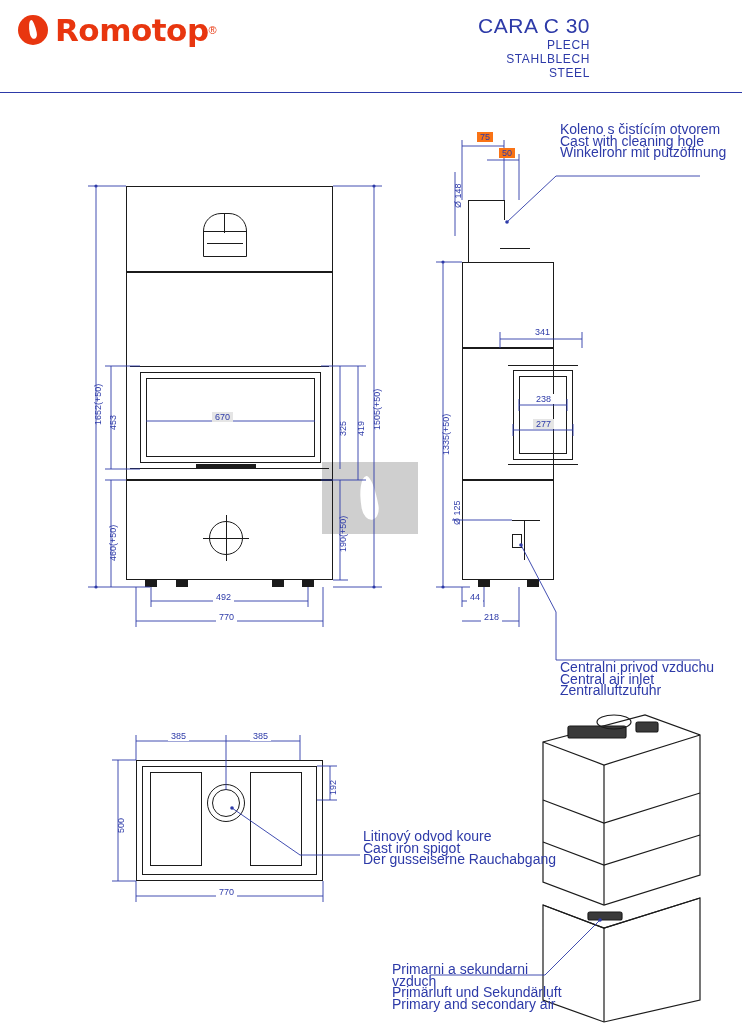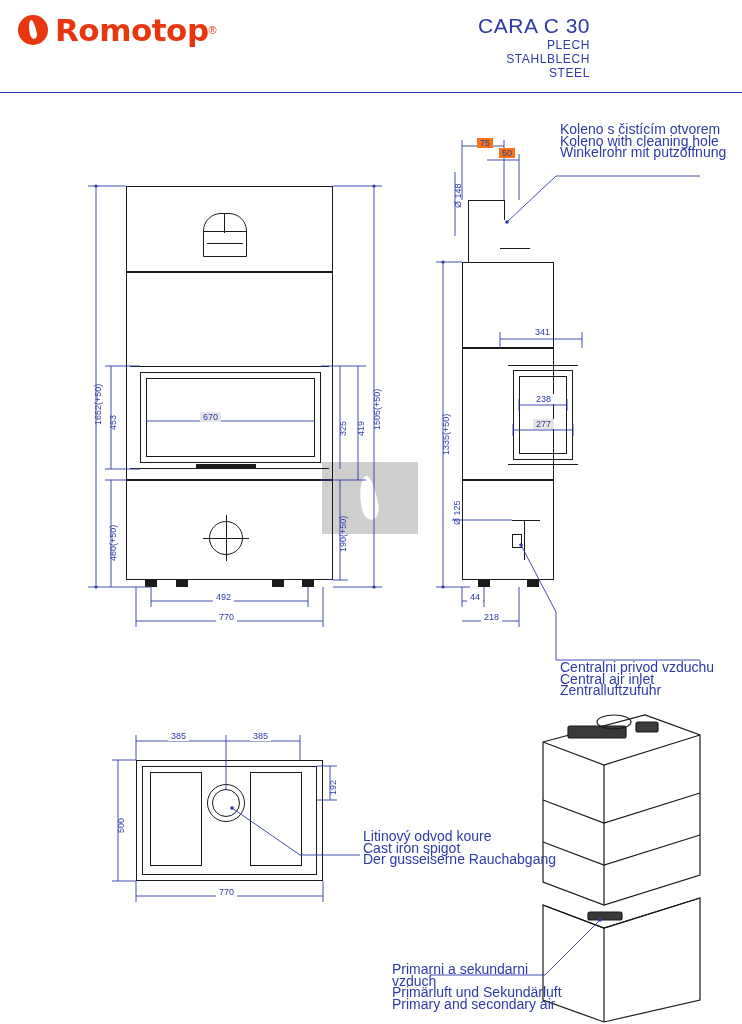--- a/index.html
+++ b/index.html
@@ -348,44 +348,44 @@
     </g>
   </svg>
 
   <div class="dim-text vert" style="left:93px; top:425px;">1652(+50)</div>
   <div class="dim-text vert" style="left:108px; top:430px;">453</div>
   <div class="dim-text vert" style="left:108px; top:561px;">460(+50)</div>
   <div class="dim-text vert" style="left:372px; top:430px;">1505(+50)</div>
   <div class="dim-text vert" style="left:356px; top:436px;">419</div>
   <div class="dim-text vert" style="left:338px; top:436px;">325</div>
   <div class="dim-text vert" style="left:338px; top:552px;">190(+50)</div>
-  <div class="dim-text" style="left:200px; top:412px; background:#e5e5e5; padding:0 3px;">670</div>
+  <div class="dim-text" style="left:212px; top:412px; background:#e5e5e5; padding:0 3px;">670</div>
   <div class="dim-text" style="left:213px; top:592px; background:#fff; padding:0 3px;">492</div>
   <div class="dim-text" style="left:216px; top:612px; background:#fff; padding:0 3px;">770</div>
 
-  <div class="dim-text" style="left:477px; top:138px; background:#f97316; padding:0 3px;">75</div>
+  <div class="dim-text" style="left:477px; top:132px; background:#f97316; padding:0 3px;">75</div>
   <div class="dim-text" style="left:499px; top:148px; background:#f97316; padding:0 3px;">50</div>
   <div class="dim-text vert" style="left:453px; top:208px;">Ø 148</div>
   <div class="dim-text vert" style="left:441px; top:455px;">1335(+50)</div>
   <div class="dim-text" style="left:532px; top:327px; background:#fff; padding:0 3px;">341</div>
   <div class="dim-text" style="left:533px; top:394px; background:#fff; padding:0 3px;">238</div>
   <div class="dim-text" style="left:533px; top:419px; background:#e5e5e5; padding:0 3px;">277</div>
   <div class="dim-text vert" style="left:452px; top:525px;">Ø 125</div>
   <div class="dim-text" style="left:467px; top:592px; background:#fff; padding:0 3px;">44</div>
   <div class="dim-text" style="left:481px; top:612px; background:#fff; padding:0 3px;">218</div>
 
   <div class="dim-text" style="left:168px; top:731px; background:#fff; padding:0 3px;">385</div>
   <div class="dim-text" style="left:250px; top:731px; background:#fff; padding:0 3px;">385</div>
   <div class="dim-text vert" style="left:116px; top:833px;">500</div>
   <div class="dim-text vert" style="left:328px; top:795px;">192</div>
   <div class="dim-text" style="left:216px; top:887px; background:#fff; padding:0 3px;">770</div>
 
   <div class="note" style="left:560px; top:124px;">
     <div>Koleno s čistícím otvorem</div>
-    <div>Koleno with cleaning hole</div>
+    <div>Cast with cleaning hole</div>
     <div>Winkelrohr mit putzöffnung</div>
   </div>
 
   <div class="note" style="left:560px; top:634px;margin-top:28px;">
     <div>Centralni privod vzduchu</div>
     <div>Central air inlet</div>
     <div>Zentralluftzufuhr</div>
   </div>
 
   <div class="note" style="left:363px; top:831px;">

